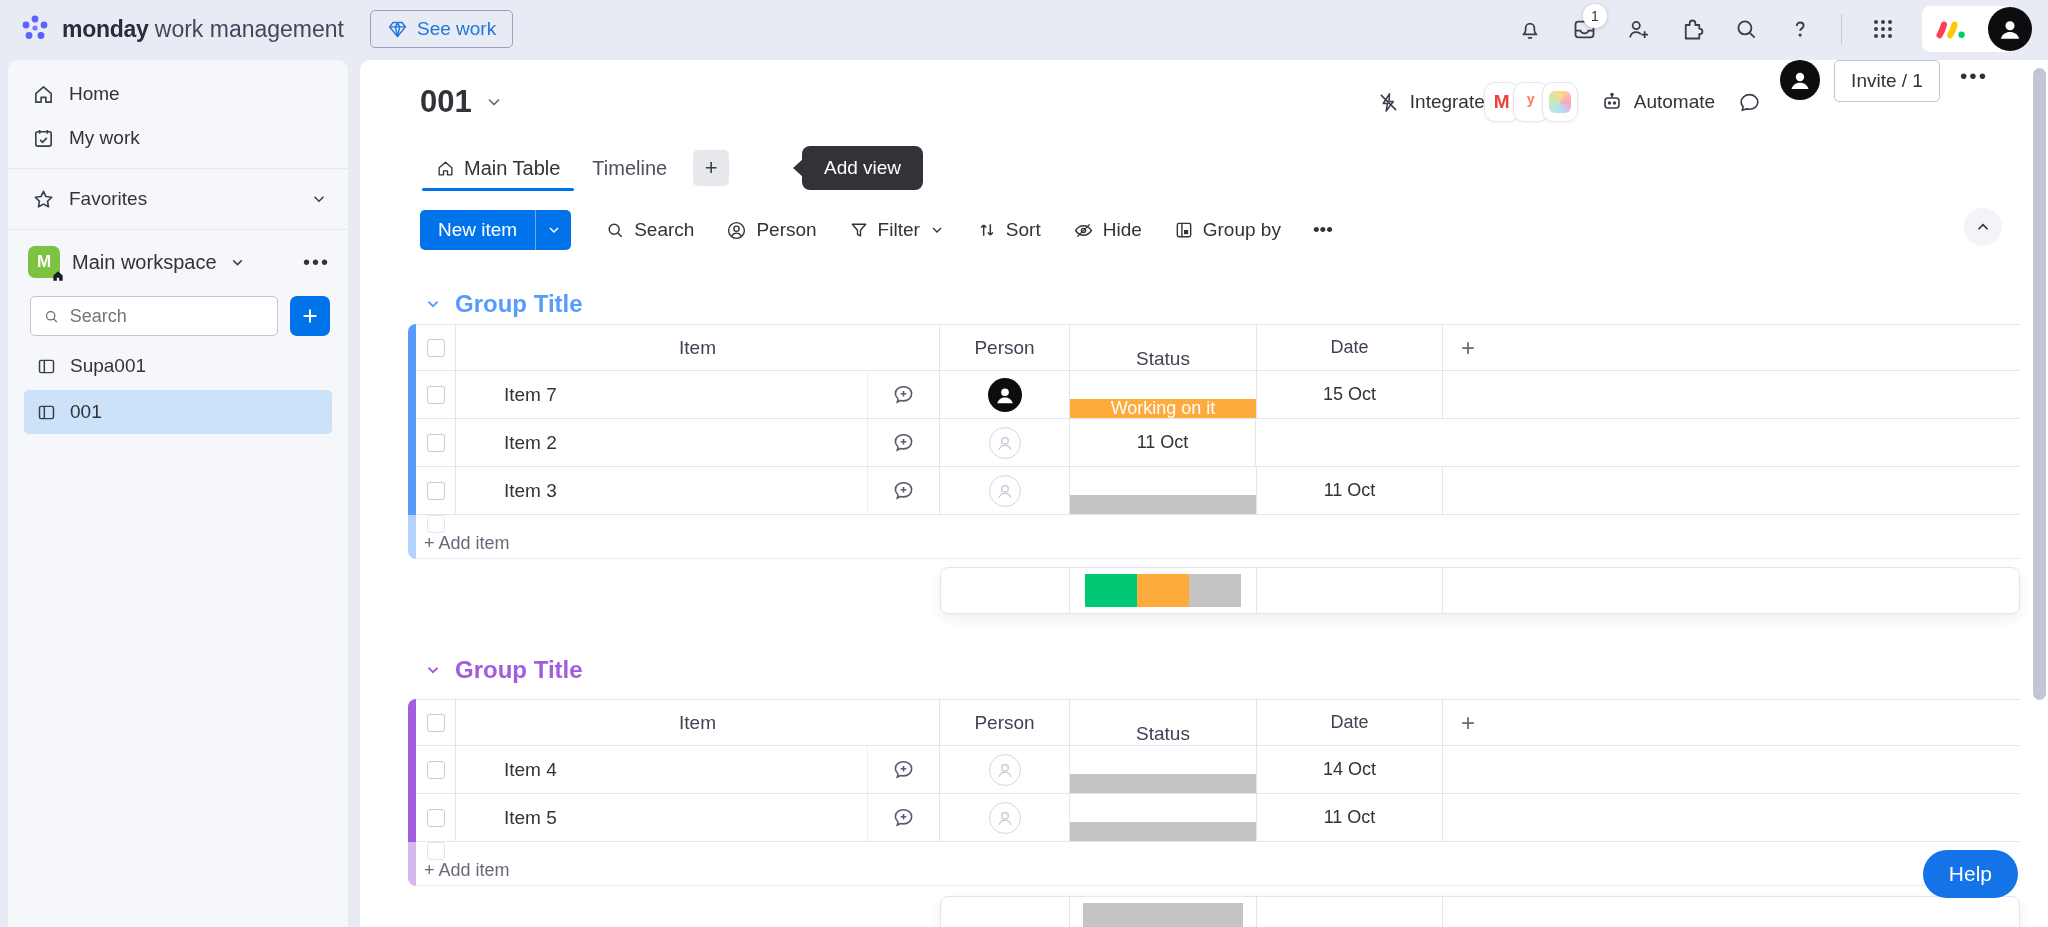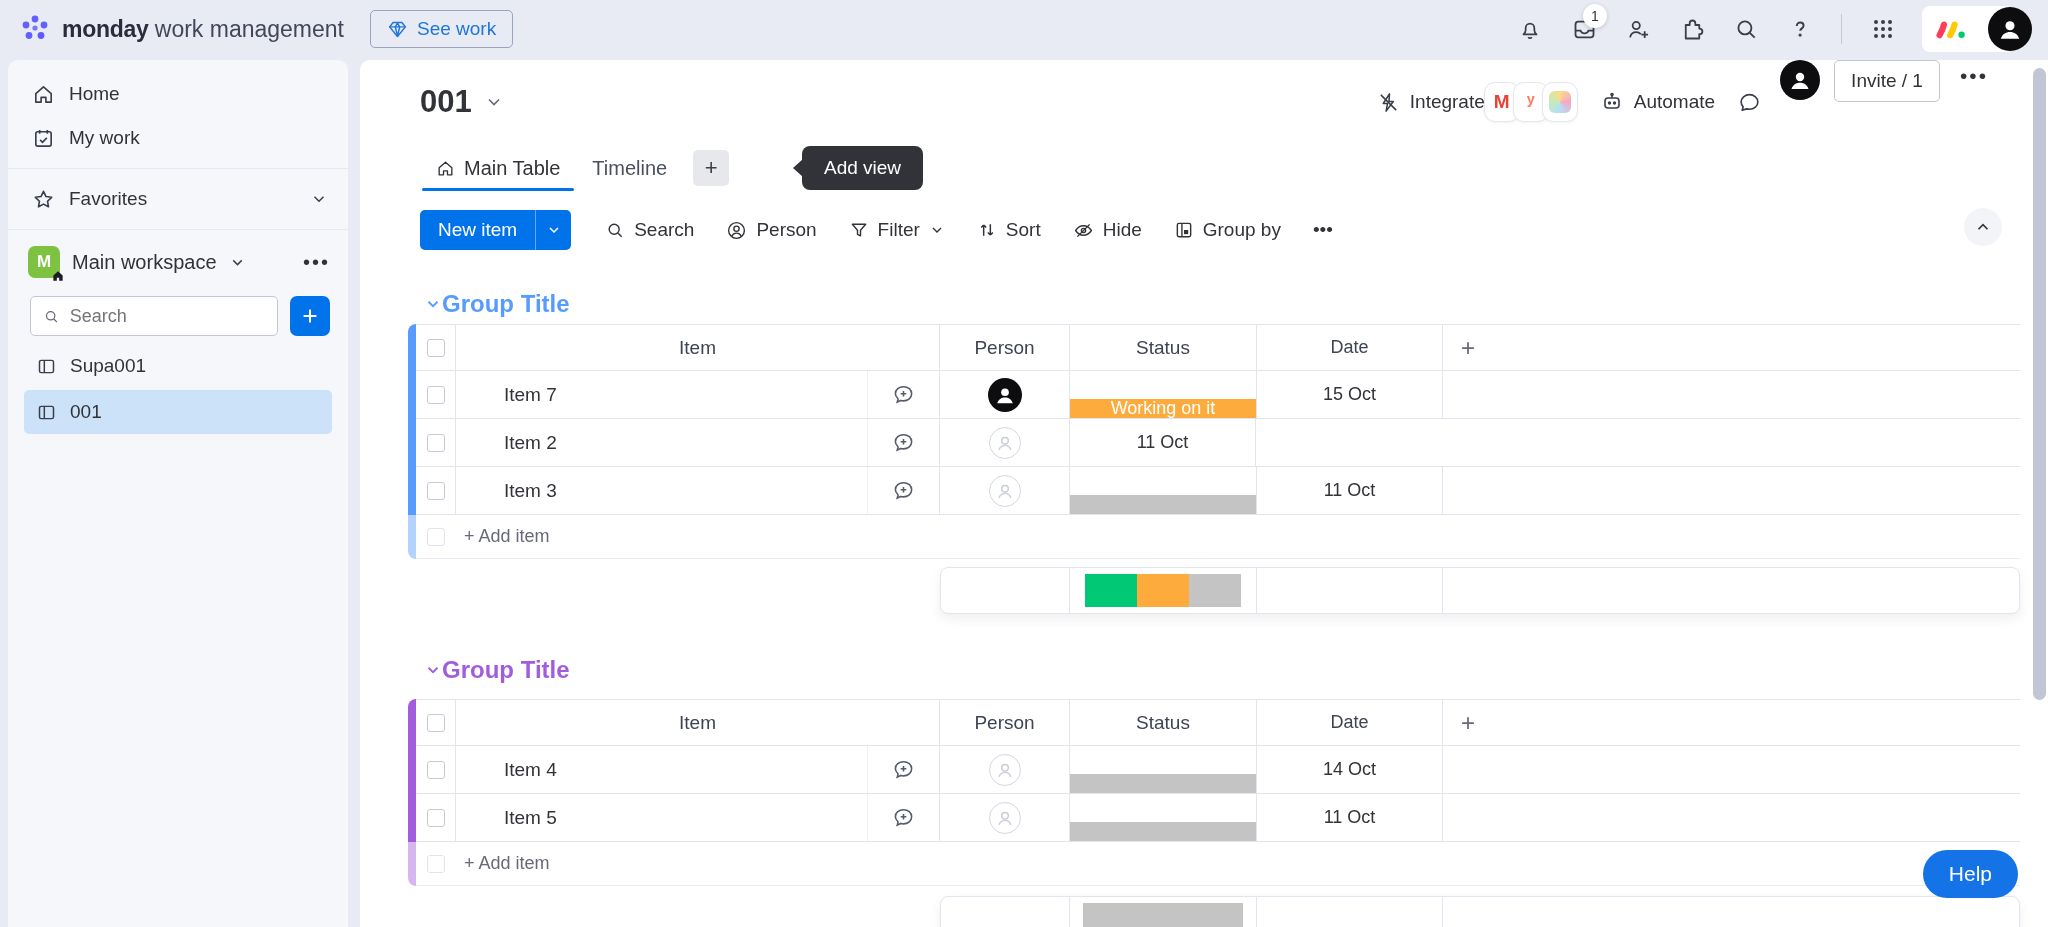--- a/index.html
+++ b/index.html
@@ -102,37 +102,37 @@
   .new-item .lbl { display:flex; align-items:center; padding:0 18px; font-size:19px; }
   .new-item .caret { width:36px; display:flex; align-items:center; justify-content:center;
     border-left:1px solid rgba(255,255,255,.4); }
   .tb-btn { display:flex; align-items:center; gap:9px; font-size:19px; color:#323338;
     padding:8px 12px; border-radius:5px; cursor:pointer; } 
   .collapse-circle { position:absolute; right:46px; top:148px; width:38px; height:38px; border-radius:50%;
     background:#f3f4f7; display:flex; align-items:center; justify-content:center; cursor:pointer; }
 
   
   .board-canvas { padding-left:48px; padding-right:28px; }
-  .group-title-row { display:flex; align-items:center; margin:40px 0 6px 16px;
+  .group-title-row { display:flex; align-items:center; gap:13px; margin:40px 0 6px 16px;
     font-size:24px; font-weight:600; cursor:pointer; }
   .group-title-row.second { margin-top:42px; }
   .tbl { position:relative; padding-left:8px; margin-top:5px; }
   .accent { position:absolute; left:0; top:0; width:8px; }
   .accent .solid { border-radius:8px 0 0 0; }
   .accent .fade { opacity:.45; border-radius:0 0 0 8px; }
   .trow { display:flex; border-bottom:1px solid #e2e5ee; background:#fff; height:48px; }
   .trow.head { height:47px; border-top:1px solid #e2e5ee; font-size:19px; color:#3f4454; }
-  .trow.addrow { height:44px; border-bottom:1px solid #e9ecf3; }
+  .trow.addrow { height:44px; border-bottom:1px solid #e9ecf3;flex-direction:column; }
   .cell { border-right:1px solid #e2e5ee; display:flex; align-items:center; justify-content:center; }
   .c-check { width:40px; }
   .c-item { width:484px; justify-content:flex-start; padding-left:48px; font-size:19px; }
   .c-item .chatbox { margin-left:auto; width:72px; align-self:stretch; display:flex;
     align-items:center; justify-content:center; border-left:1px solid #eef0f6; cursor:pointer; }
   .c-person { width:130px; }
-  .c-status { width:187px; position:relative; padding:0; overflow:hidden; }
+  .c-status { width:187px; position:relative; padding:0; overflow:hidden;align-items:flex-end; }
   .status-fill { position:absolute; inset:0; display:flex; align-items:center; justify-content:center;
     color:#fff; font-size:18px; cursor:pointer;margin-top:28px; }
   .c-date { width:186px; font-size:18px; }
   .c-fill { flex:1; border-right:none; justify-content:flex-start; padding-left:18px; }
   .chk { width:18px; height:18px; border:1.5px solid #c6cad8; border-radius:3px; background:#fff; cursor:pointer; }
   .chk.faint { border-color:#e1e4ee; }
   .add-item-label { font-size:18px; color:#676879; cursor:pointer; }
   .avatar-empty { width:32px; height:32px; border-radius:50%; border:1px solid #d4d7e2;
     display:flex; align-items:center; justify-content:center; background:#fff; }
   .avatar-dark { width:34px; height:34px; border-radius:50%; background:#0d0d0f;

